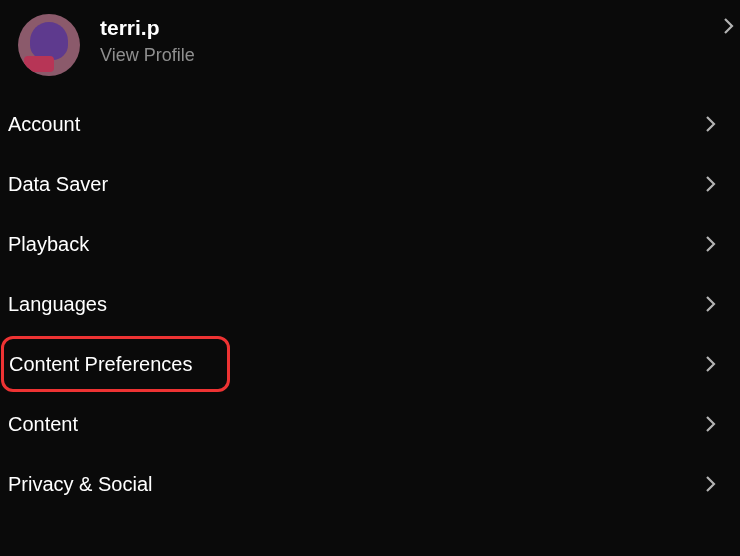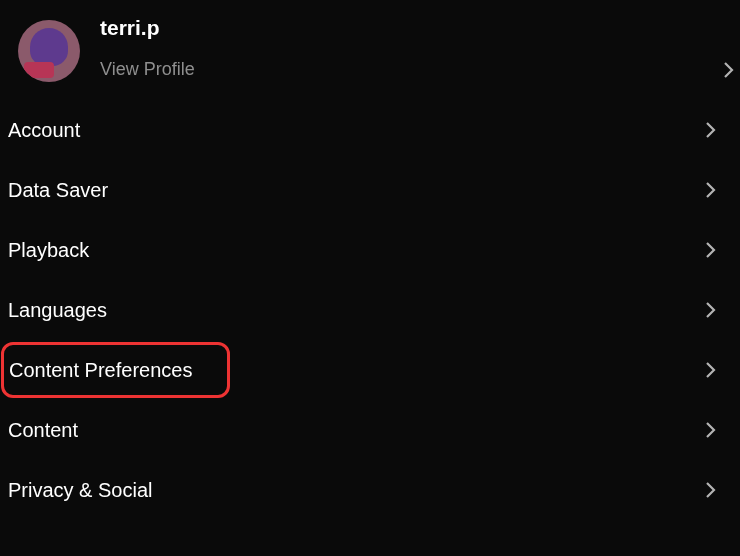--- a/index.html
+++ b/index.html
@@ -14,21 +14,21 @@
       font-family: -apple-system, BlinkMacSystemFont, 'Segoe UI', Helvetica, Arial, sans-serif;
       color: #ffffff;
       overflow: hidden;
     }
     .container {
       width: 100%;
       height: 100%;
     }
     .profile-row {
       display: flex;
-      align-items: flex-end;
+      align-items: flex-start;
       padding: 14px 0 18px 18px;
       cursor: pointer;
     }
     .avatar {
       width: 62px;
       height: 62px;
       border-radius: 50%;
       margin-right: 20px;
       background: #8b5a6b;
       position: relative;
@@ -65,21 +65,21 @@
       color: #ffffff;
       font-size: 21px;
       font-weight: 600;
       line-height: 1.3;
     }
     .profile-subtitle {
       color: #8f8f8f;
       font-size: 18px;
       font-weight: 400;
       line-height: 1.4;
-      margin-top: 16px;
+      margin-top: 2px;
     }
     .chevron {
       width: 24px;
       height: 24px;
       flex-shrink: 0;
     }
     .chevron svg {
       stroke: #b3b3b3;
       stroke-width: 2.2;
     }

